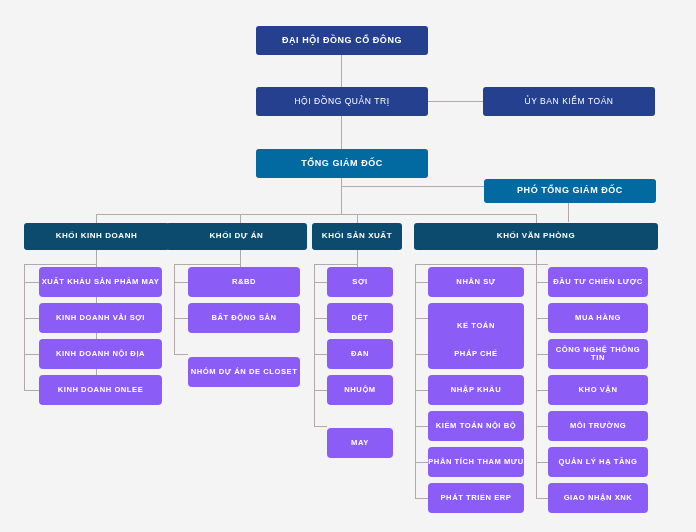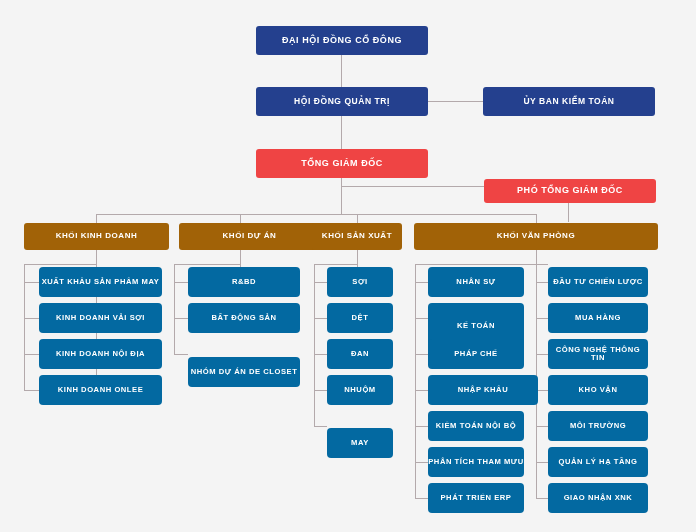--- a/index.html
+++ b/index.html
@@ -27,26 +27,26 @@
     justify-content: center;
     text-align: center;
     color: #ffffff;
     letter-spacing: 0.55px;
     line-height: 1.1;
     border-radius: 3px;
     z-index: 3;
     user-select: none;
   }
   .box.navy   { background: #24408e; }
-  .box.green  { background: #ef4444; }
-  .box.blue   { background: #a16207; }
-  .box.orange { background: #0369a1; border-radius: 4px; }
+  .box.green  { background: #0369a1; }
+  .box.blue   { background: #0c4a6e; }
+  .box.orange { background: #8b5cf6; border-radius: 4px; }
 
   .lvl1 { font-size: 9px;   font-weight: bold; }
-  .lvl2 { font-size: 8.5px; font-weight: bold; text-align: center; }
+  .lvl2 { font-size: 8.5px; font-weight: normal; text-align: center; }
   .lvl3 { font-size: 9px;   font-weight: bold; }
   .lvl4 { font-size: 8px;   font-weight: bold; }
   .leaf { font-size: 7.6px; font-weight: bold; }
 
   .conn {
     position: absolute;
     background: #b3a9ab;
     z-index: 1;
   }
   .vline { width: 1px; }
@@ -127,21 +127,21 @@
   <div class="box navy lvl2" style="left:256px; top:87px; width:172px; height:29px;">HỘI ĐỒNG QUẢN TRỊ</div>
 
   <div class="box navy lvl2" style="left:483px; top:87px; width:172px; height:29px;">ỦY BAN KIỂM TOÁN</div>
 
   <div class="box green lvl3" style="left:256px; top:149px; width:172px; height:29px;">TỔNG GIÁM ĐỐC</div>
 
   <div class="box green lvl3" style="left:484px; top:179px; width:172px; height:24px;">PHÓ TỔNG GIÁM ĐỐC</div>
 
   <div class="box blue lvl4" style="left:24px; top:223px; width:145px; height:27px;">KHỐI KINH DOANH</div>
 
-  <div class="box blue lvl4" style="left:179px; top:223px; width:141px; height:27px;text-align:center;">KHỐI DỰ ÁN</div>
+  <div class="box blue lvl4" style="left:166px; top:223px; width:141px; height:27px;text-align:center;">KHỐI DỰ ÁN</div>
 
   <div class="box blue lvl4" style="left:312px; top:223px; width:90px; height:27px;">KHỐI SẢN XUẤT</div>
 
   <div class="box blue lvl4" style="left:414px; top:223px; width:244px; height:27px;">KHỐI VĂN PHÒNG</div>
 
   <div class="box orange leaf" style="left:39px; top:267px; width:123px; height:30px;">XUẤT KHẨU SẢN PHẨM MAY</div>
   <div class="box orange leaf" style="left:39px; top:303px; width:123px; height:30px;">KINH DOANH VẢI SỢI</div>
   <div class="box orange leaf" style="left:39px; top:339px; width:123px; height:30px;">KINH DOANH NỘI ĐỊA</div>
   <div class="box orange leaf" style="left:39px; top:375px; width:123px; height:30px;">KINH DOANH ONLEE</div>
 
@@ -151,21 +151,21 @@
 
   <div class="box orange leaf" style="left:327px; top:267px; width:66px; height:30px;">SỢI</div>
   <div class="box orange leaf" style="left:327px; top:303px; width:66px; height:30px;">DỆT</div>
   <div class="box orange leaf" style="left:327px; top:339px; width:66px; height:30px;">ĐAN</div>
   <div class="box orange leaf" style="left:327px; top:375px; width:66px; height:30px;">NHUỘM</div>
   <div class="box orange leaf" style="left:327px; top:428px; width:66px; height:30px;">MAY</div>
 
   <div class="box orange leaf" style="left:428px; top:267px; width:96px; height:30px;">NHÂN SỰ</div>
   <div class="box orange leaf" style="left:428px; top:303px; width:96px; height:46px;">KẾ TOÁN</div>
   <div class="box orange leaf" style="left:428px; top:339px; width:96px; height:30px;">PHÁP CHẾ</div>
-  <div class="box orange leaf" style="left:428px; top:375px; width:110px; height:30px;">NHẬP KHẨU</div>
+  <div class="box orange leaf" style="left:428px; top:375px; width:96px; height:30px;">NHẬP KHẨU</div>
   <div class="box orange leaf" style="left:428px; top:411px; width:96px; height:30px;">KIỂM TOÁN NỘI BỘ</div>
   <div class="box orange leaf" style="left:428px; top:447px; width:96px; height:30px;">PHÂN TÍCH THAM MƯU</div>
   <div class="box orange leaf" style="left:428px; top:483px; width:96px; height:30px;">PHÁT TRIỂN ERP</div>
 
   <div class="box orange leaf" style="left:548px; top:267px; width:100px; height:30px;">ĐẦU TƯ CHIẾN LƯỢC</div>
   <div class="box orange leaf" style="left:548px; top:303px; width:100px; height:30px;">MUA HÀNG</div>
   <div class="box orange leaf" style="left:548px; top:339px; width:100px; height:30px;">CÔNG NGHỆ THÔNG TIN</div>
   <div class="box orange leaf" style="left:548px; top:375px; width:100px; height:30px;">KHO VẬN</div>
   <div class="box orange leaf" style="left:548px; top:411px; width:100px; height:30px;">MÔI TRƯỜNG</div>
   <div class="box orange leaf" style="left:548px; top:447px; width:100px; height:30px;">QUẢN LÝ HẠ TẦNG</div>

